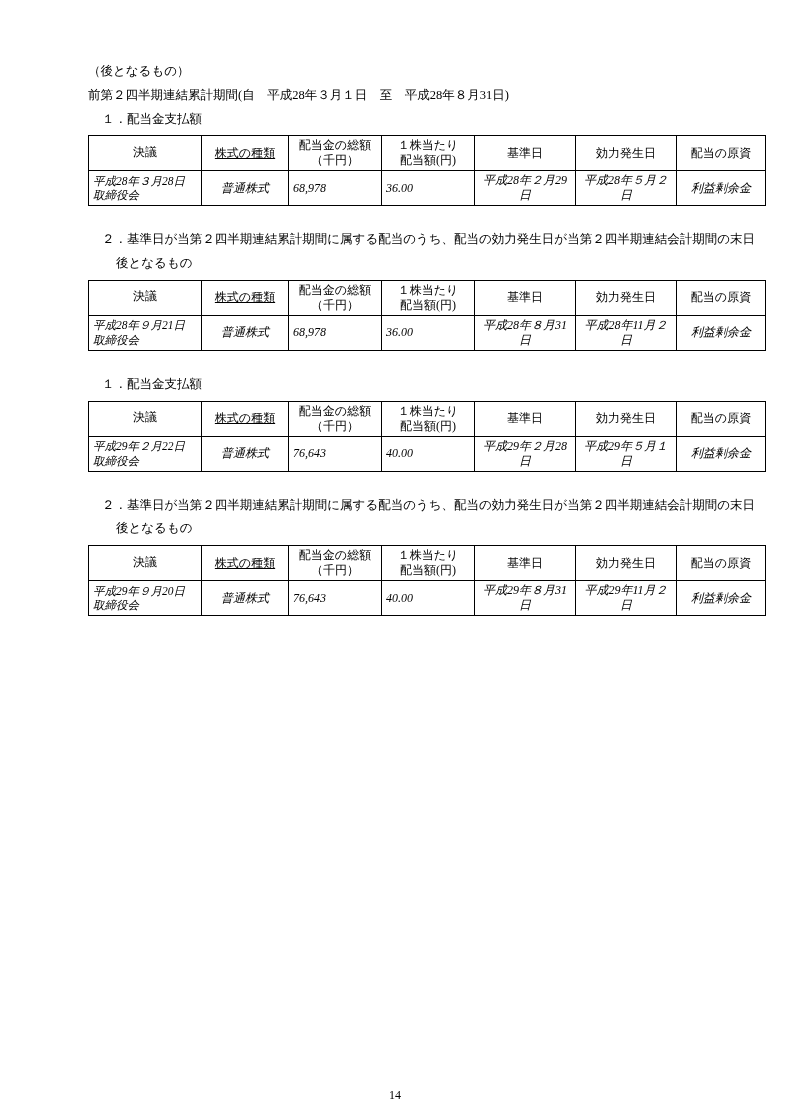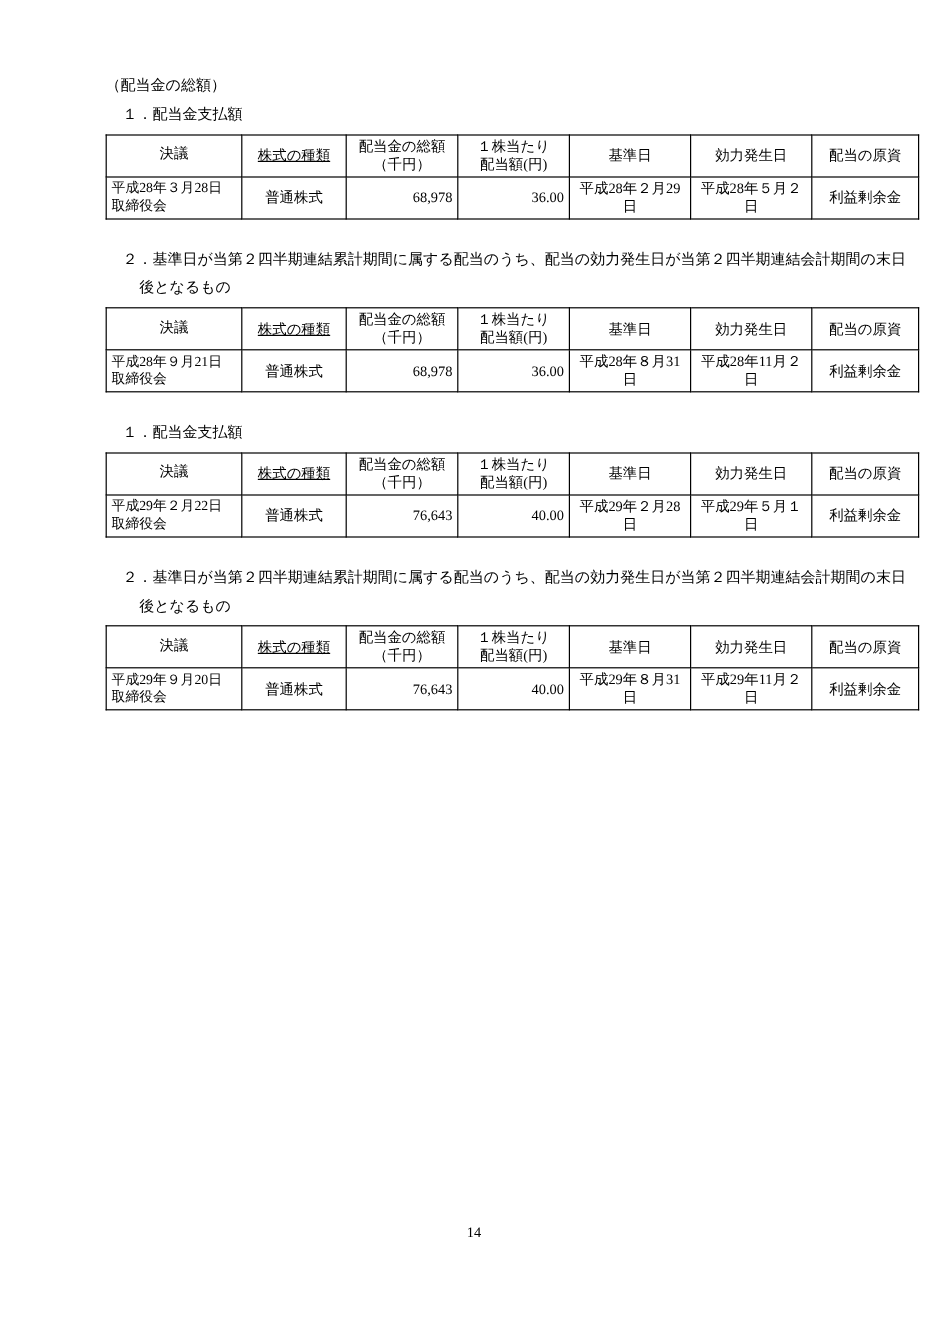--- a/index.html
+++ b/index.html
@@ -53,51 +53,53 @@
     line-height: 1.25;
   }
   table.divtbl th {
     font-weight: normal;
     text-align: center;
     height: 30px;
     font-size: 12px;
   }
   table.divtbl td {
     height: 30px;
+    font-style: italic;
   }
   .c-res { width: 104px; font-family: Liberation Mono, monospace; }
   .c-type { width: 78px; text-decoration: underline; }
   .c-total { width: 84px; }
   .c-per { width: 84px; margin-top: 40px; }
   .c-record { width: 92px; font-family: Liberation Serif, serif; }
   .c-effect { width: 92px; }
   .c-source { width: 80px; }
 
   .cell-center { text-align: center; }
-  .cell-right { text-align: right; padding-right: 6px; }
+  .cell-right { padding-right: 6px; }
   .cell-left { text-align: left; padding-left: 6px; }
   .two-line { font-size: 11.5px; line-height: 1.3; }
   .th-sub { display: block; }
 
   .page-number {
     position: absolute;
     left: 0;
     right: 0;
-    top: 1020px;
+    top: 1088px;
     text-align: center;
     font-size: 12px;
   }
 </style>
 </head>
 <body>
 
 <div class="page">
 
-  <div class="section-head indent1">（配当金の総額）</div>
-
+  <div class="section-head indent1">（後となるもの）</div>
+
+  <div class="section-head indent1">前第２四半期連結累計期間(自　平成28年３月１日　至　平成28年８月31日)</div>
   <div class="section-head indent2">１．配当金支払額</div>
 
   <table class="divtbl">
     <thead>
       <tr>
         <th class="c-res">
           <span class="th-sub">決議</span>
         </th>
         <th class="c-type">
           <span class="th-sub">株式の種類</span>

